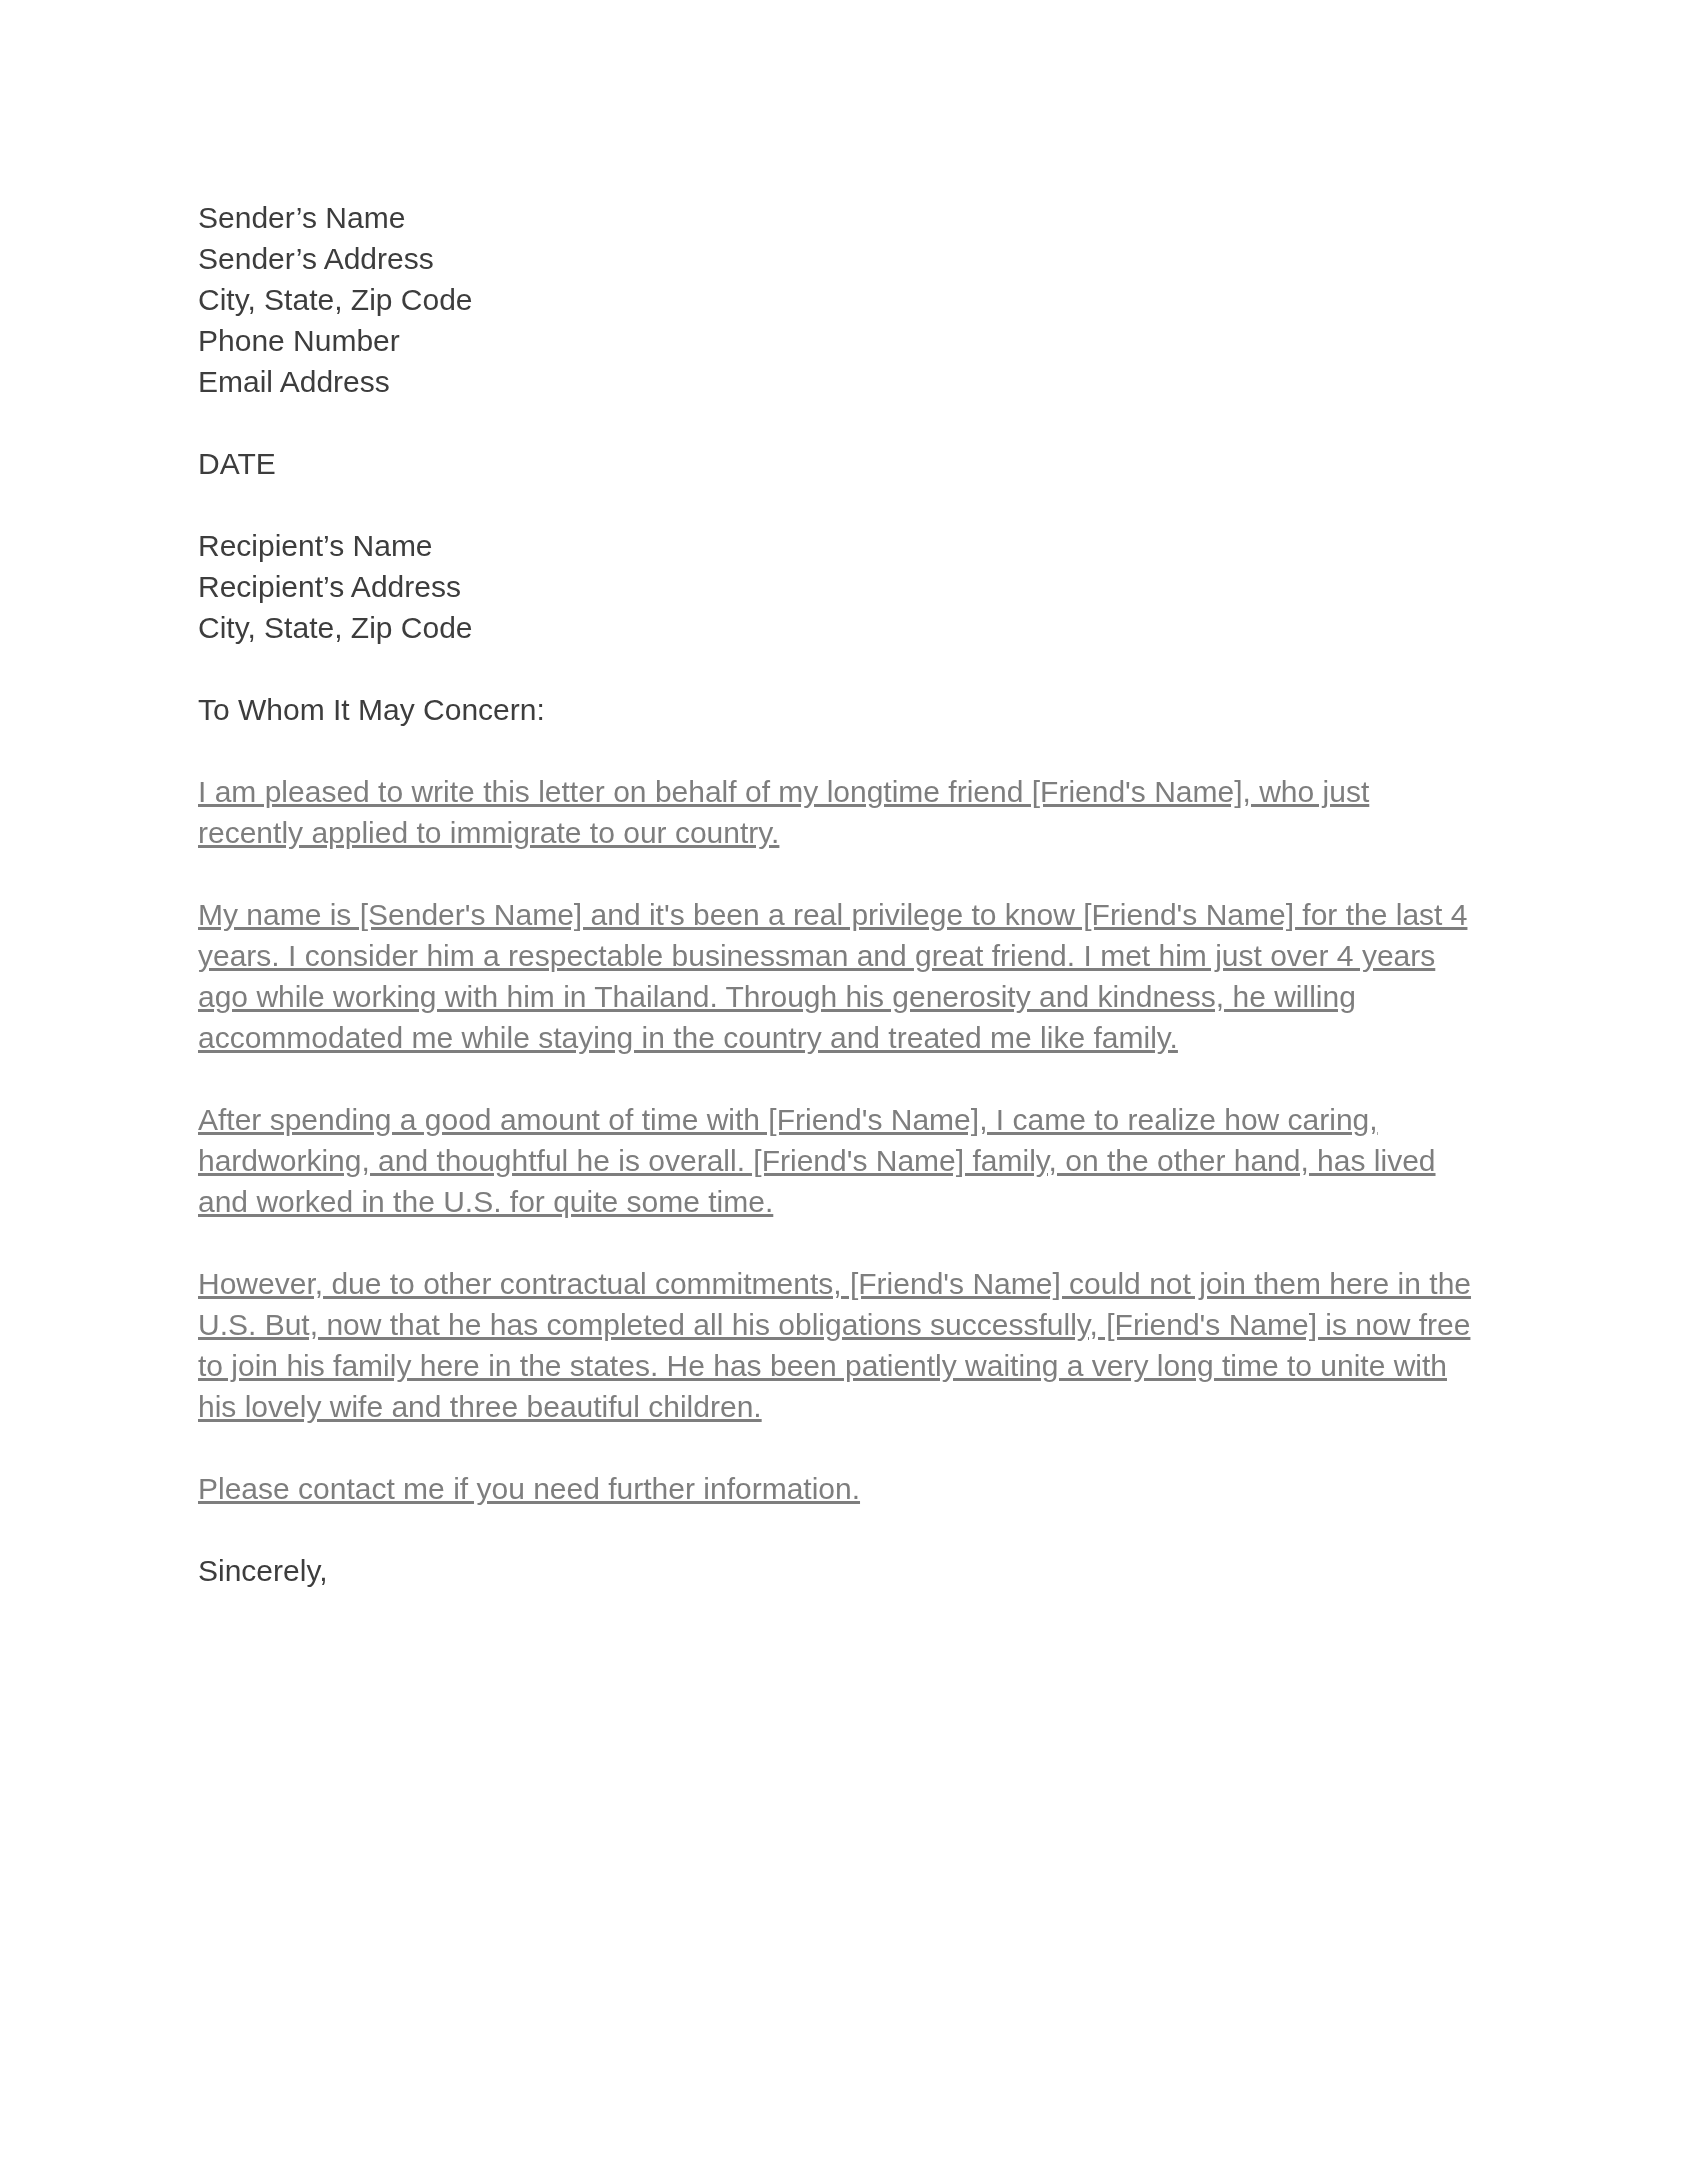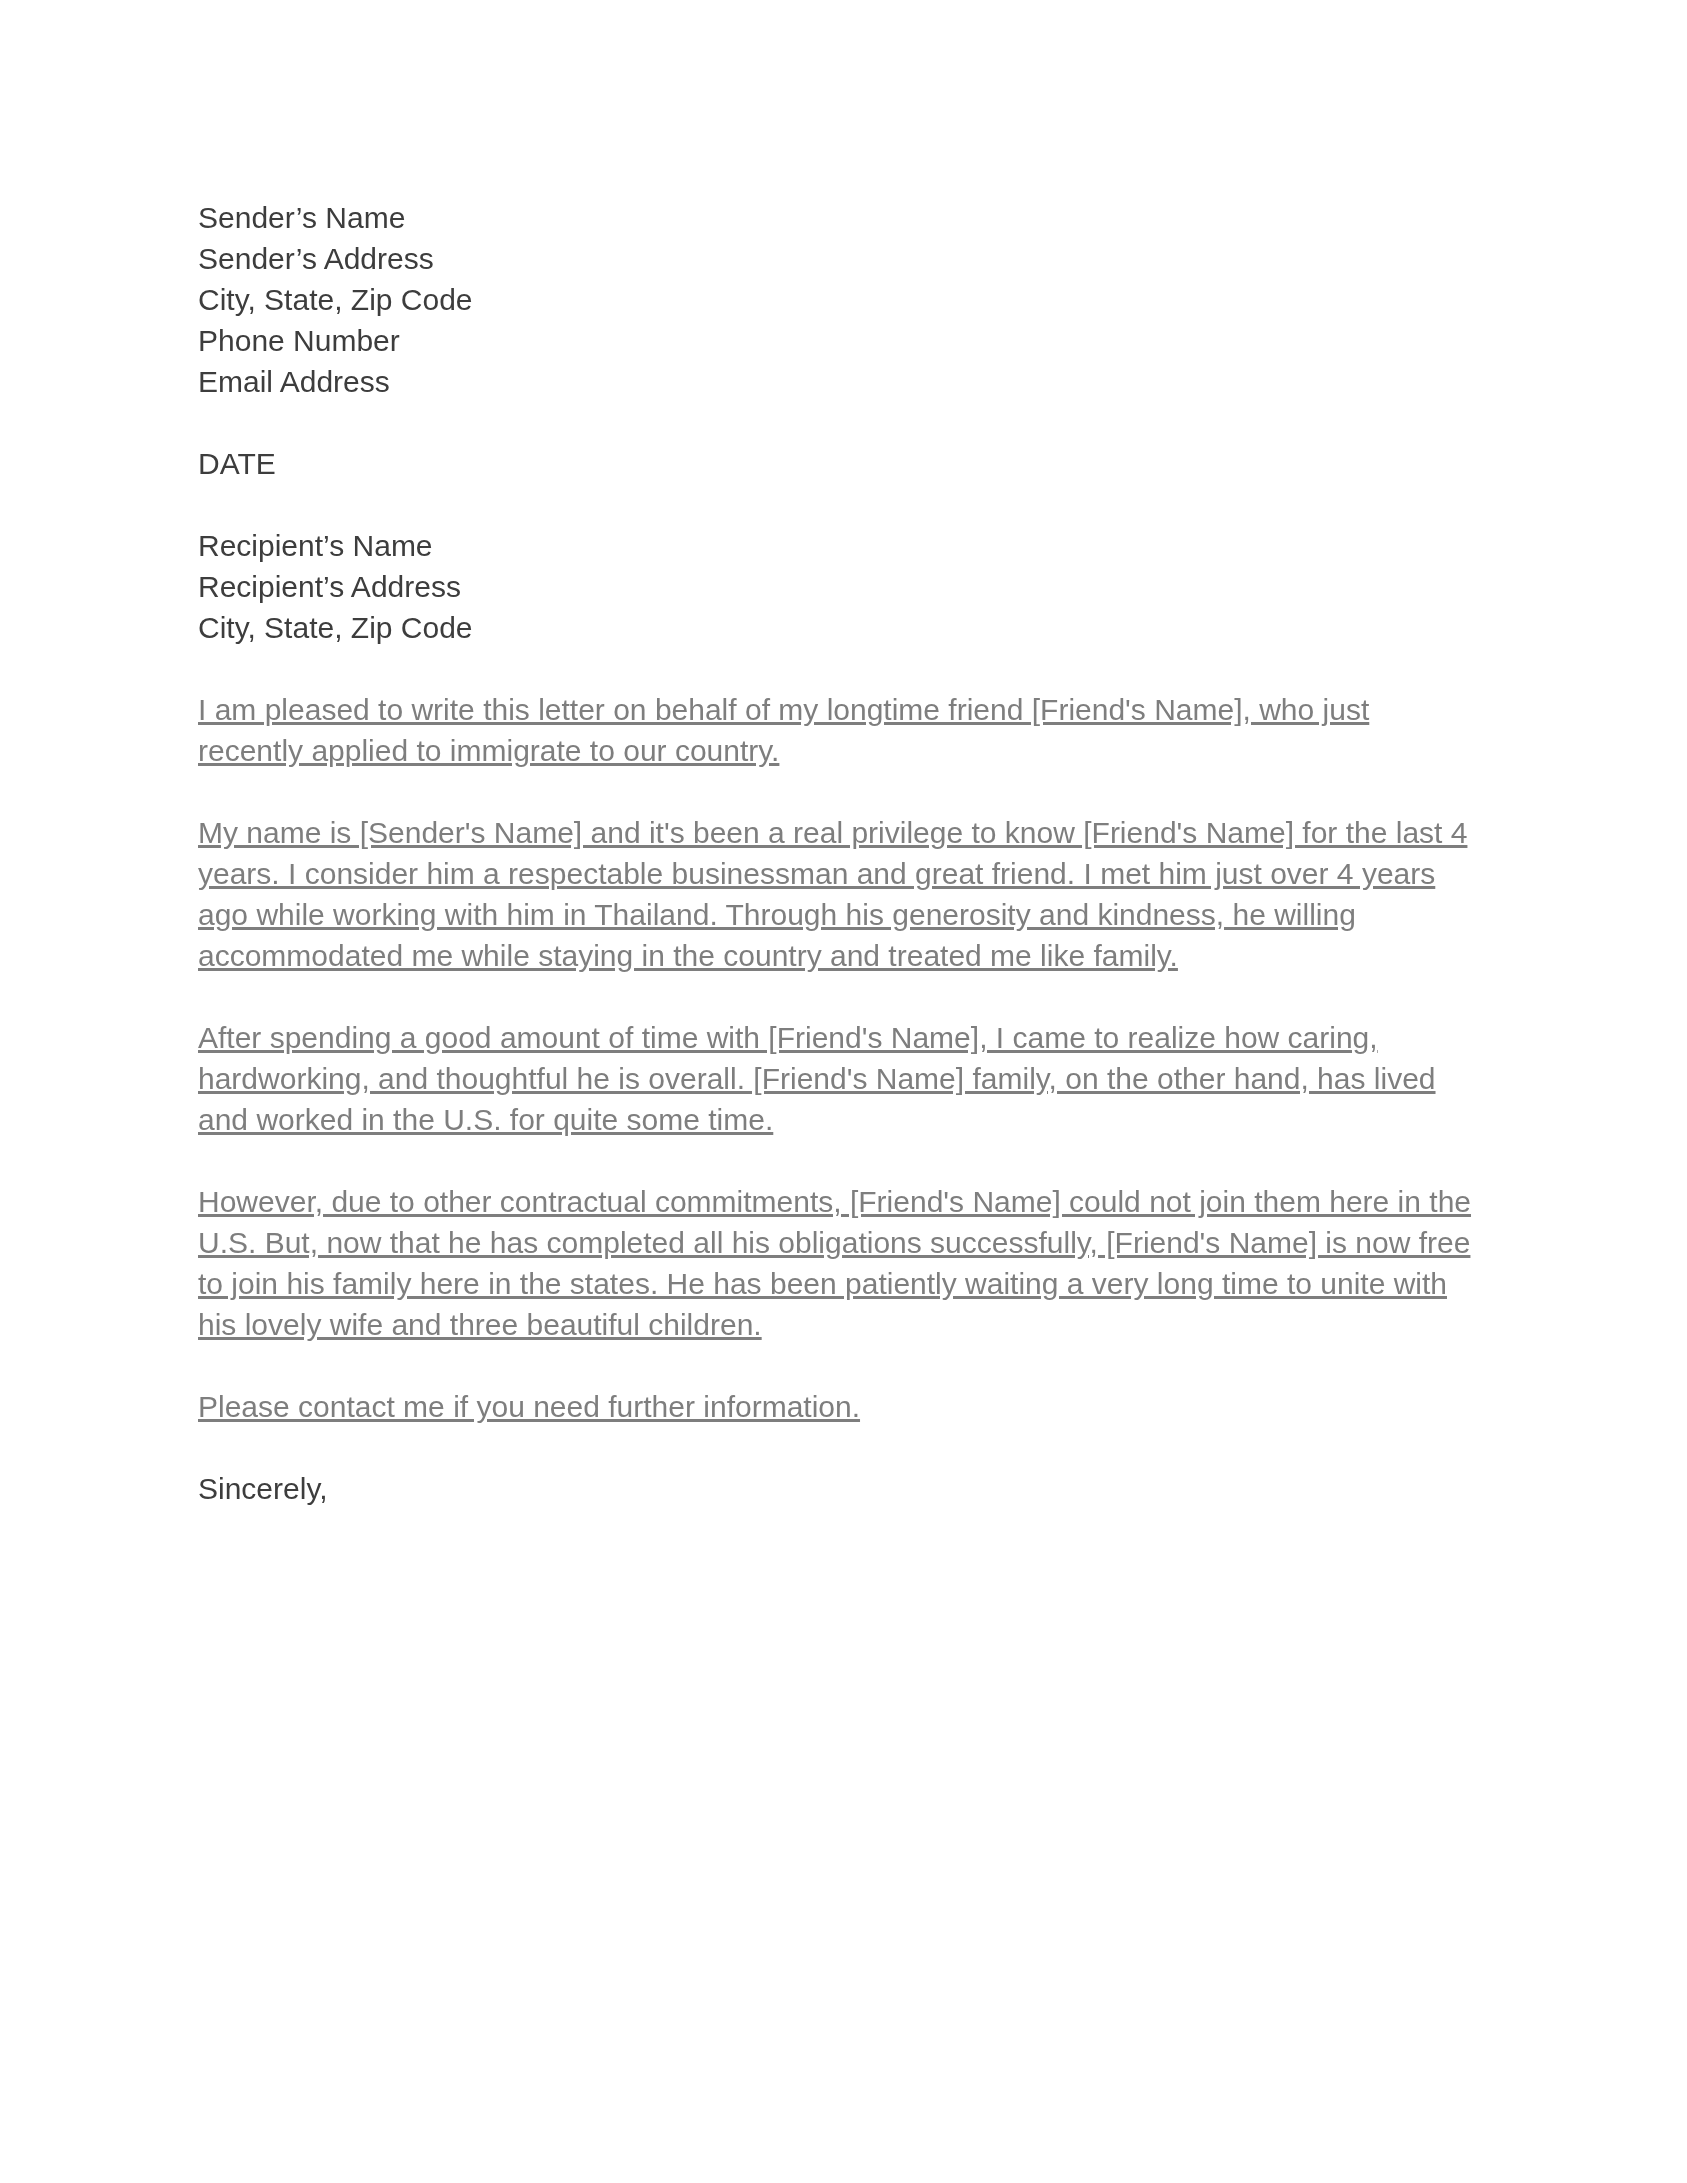--- a/index.html
+++ b/index.html
@@ -38,20 +38,21 @@
 <div class="page">
   <div class="block heading-text">Sender’s Name
 Sender’s Address
 City, State, Zip Code
 Phone Number
 Email Address</div>
   <div class="block heading-text">DATE</div>
   <div class="block heading-text">Recipient’s Name
 Recipient’s Address
 City, State, Zip Code</div>
+  <div class="block heading-text">To Whom It May Concern:</div>
   <div class="block body-text">I am pleased to write this letter on behalf of my longtime friend [Friend's Name], who just
 recently applied to immigrate to our country.</div>
   <div class="block body-text">My name is [Sender's Name] and it's been a real privilege to know [Friend's Name] for the last 4
 years. I consider him a respectable businessman and great friend. I met him just over 4 years
 ago while working with him in Thailand. Through his generosity and kindness, he willing
 accommodated me while staying in the country and treated me like family.</div>
   <div class="block body-text">After spending a good amount of time with [Friend's Name], I came to realize how caring,
 hardworking, and thoughtful he is overall. [Friend's Name] family, on the other hand, has lived
 and worked in the U.S. for quite some time.</div>
   <div class="block body-text">However, due to other contractual commitments, [Friend's Name] could not join them here in the

